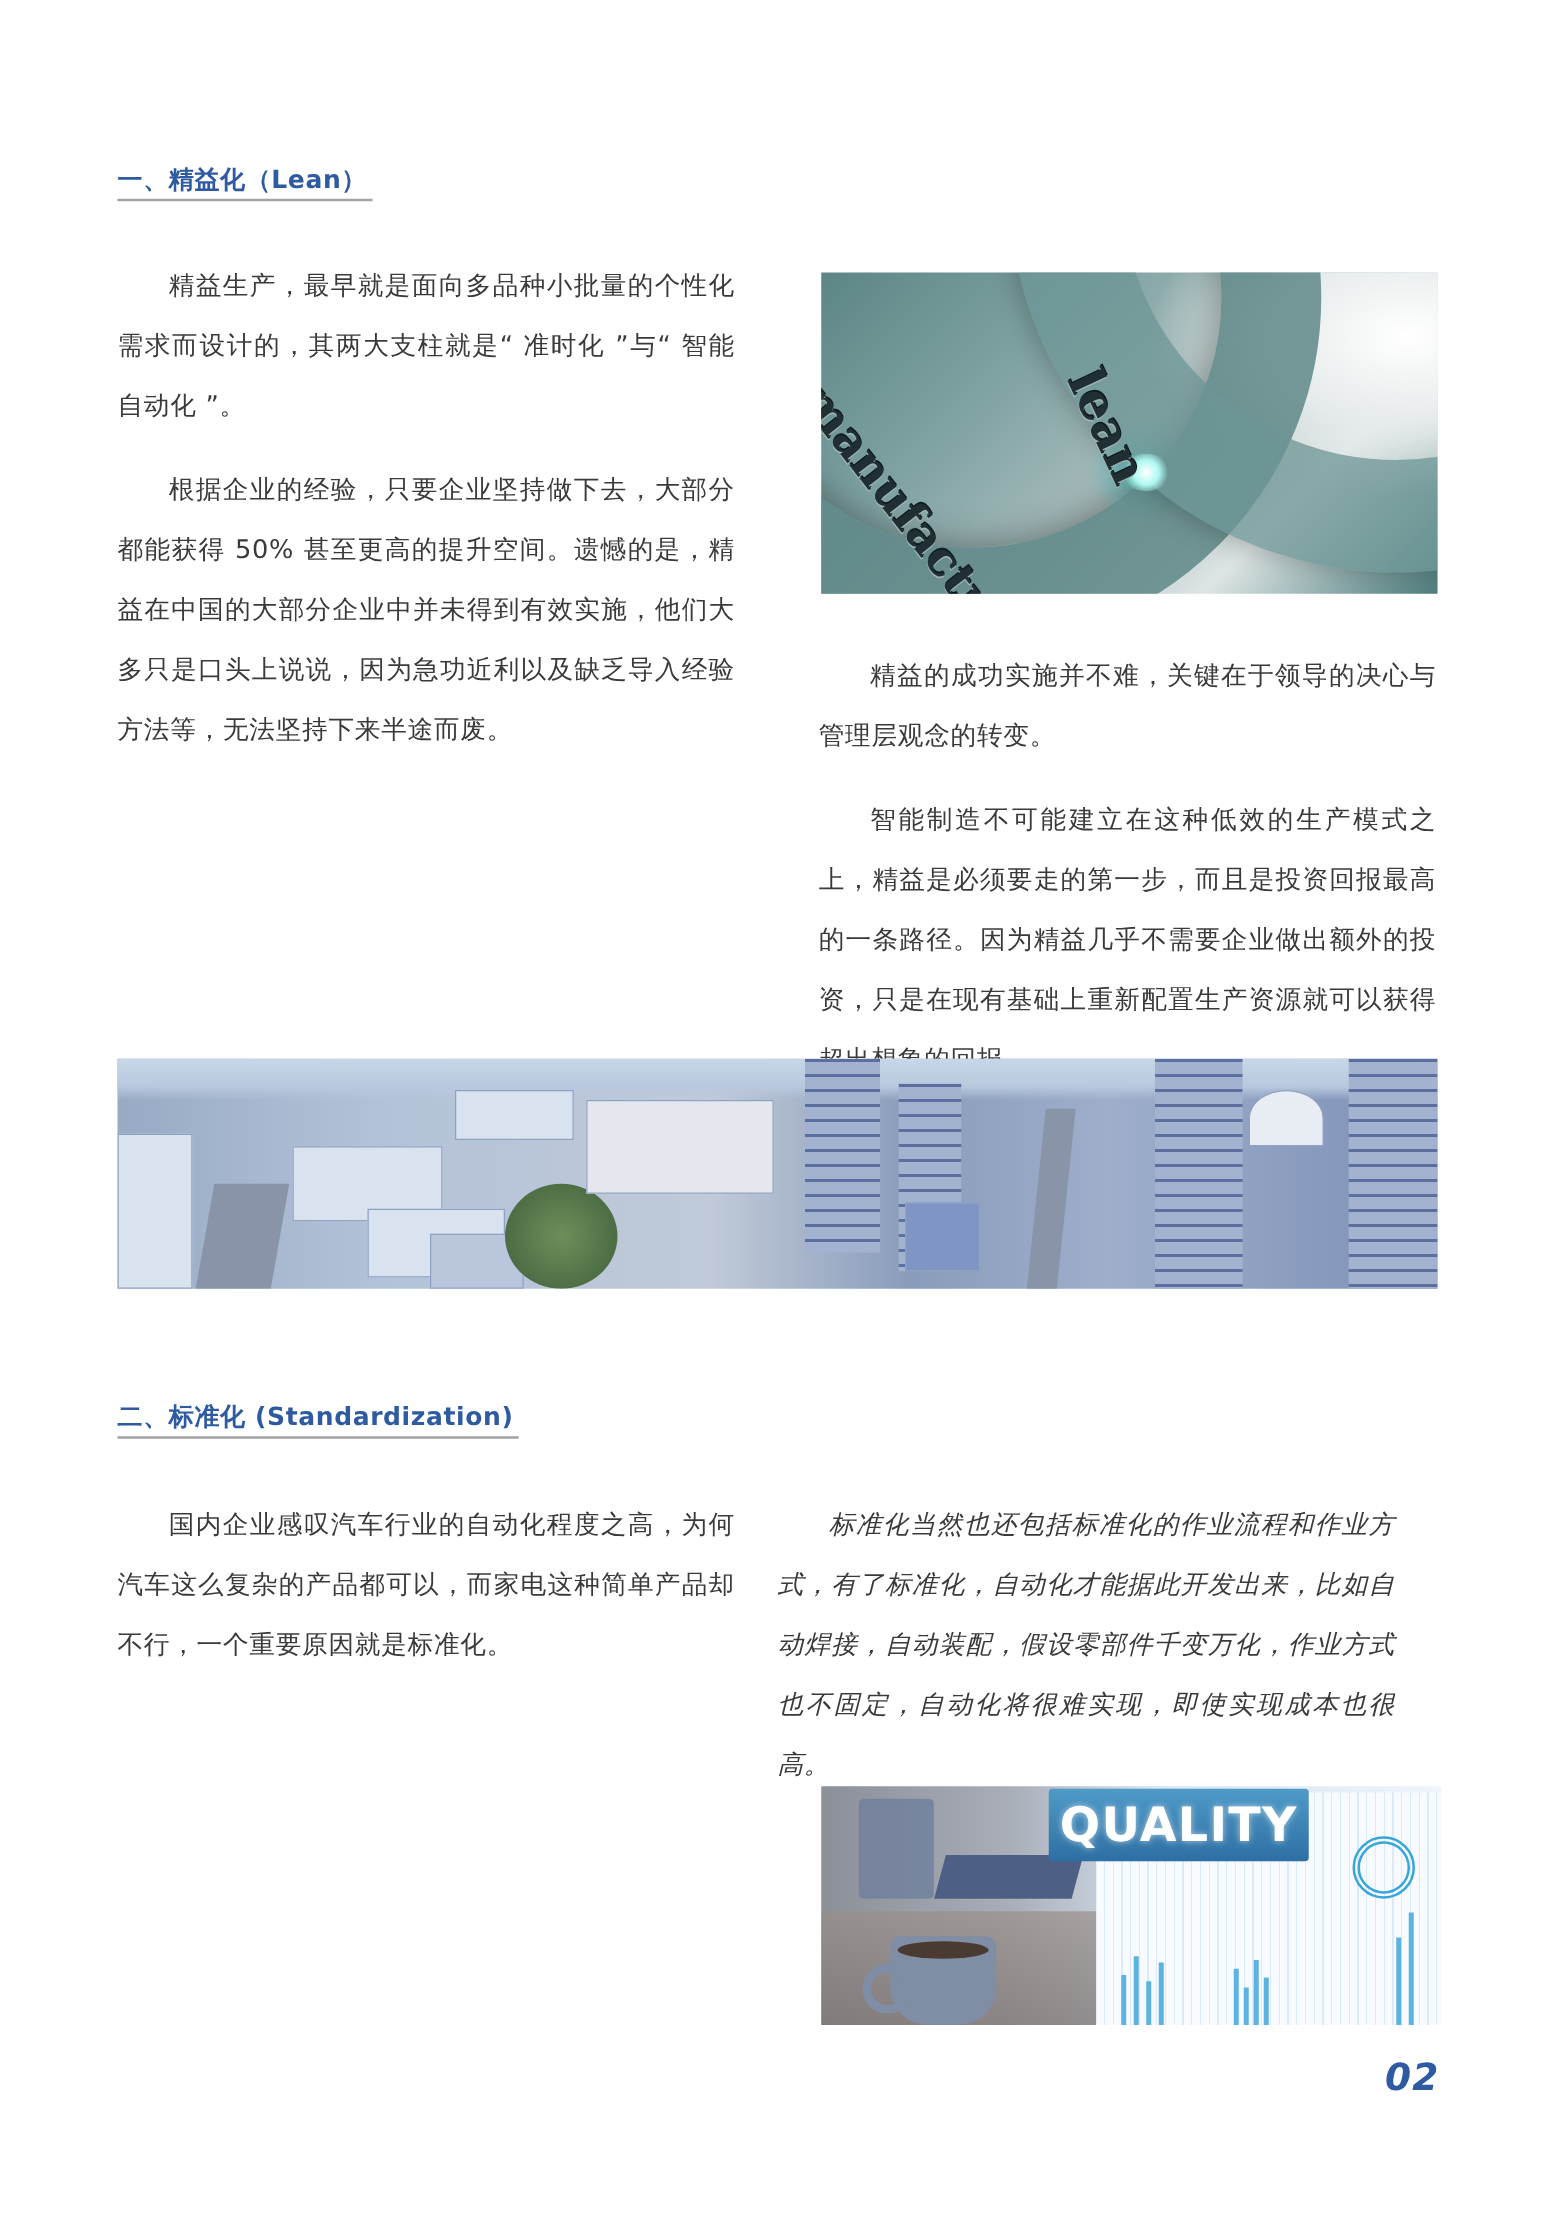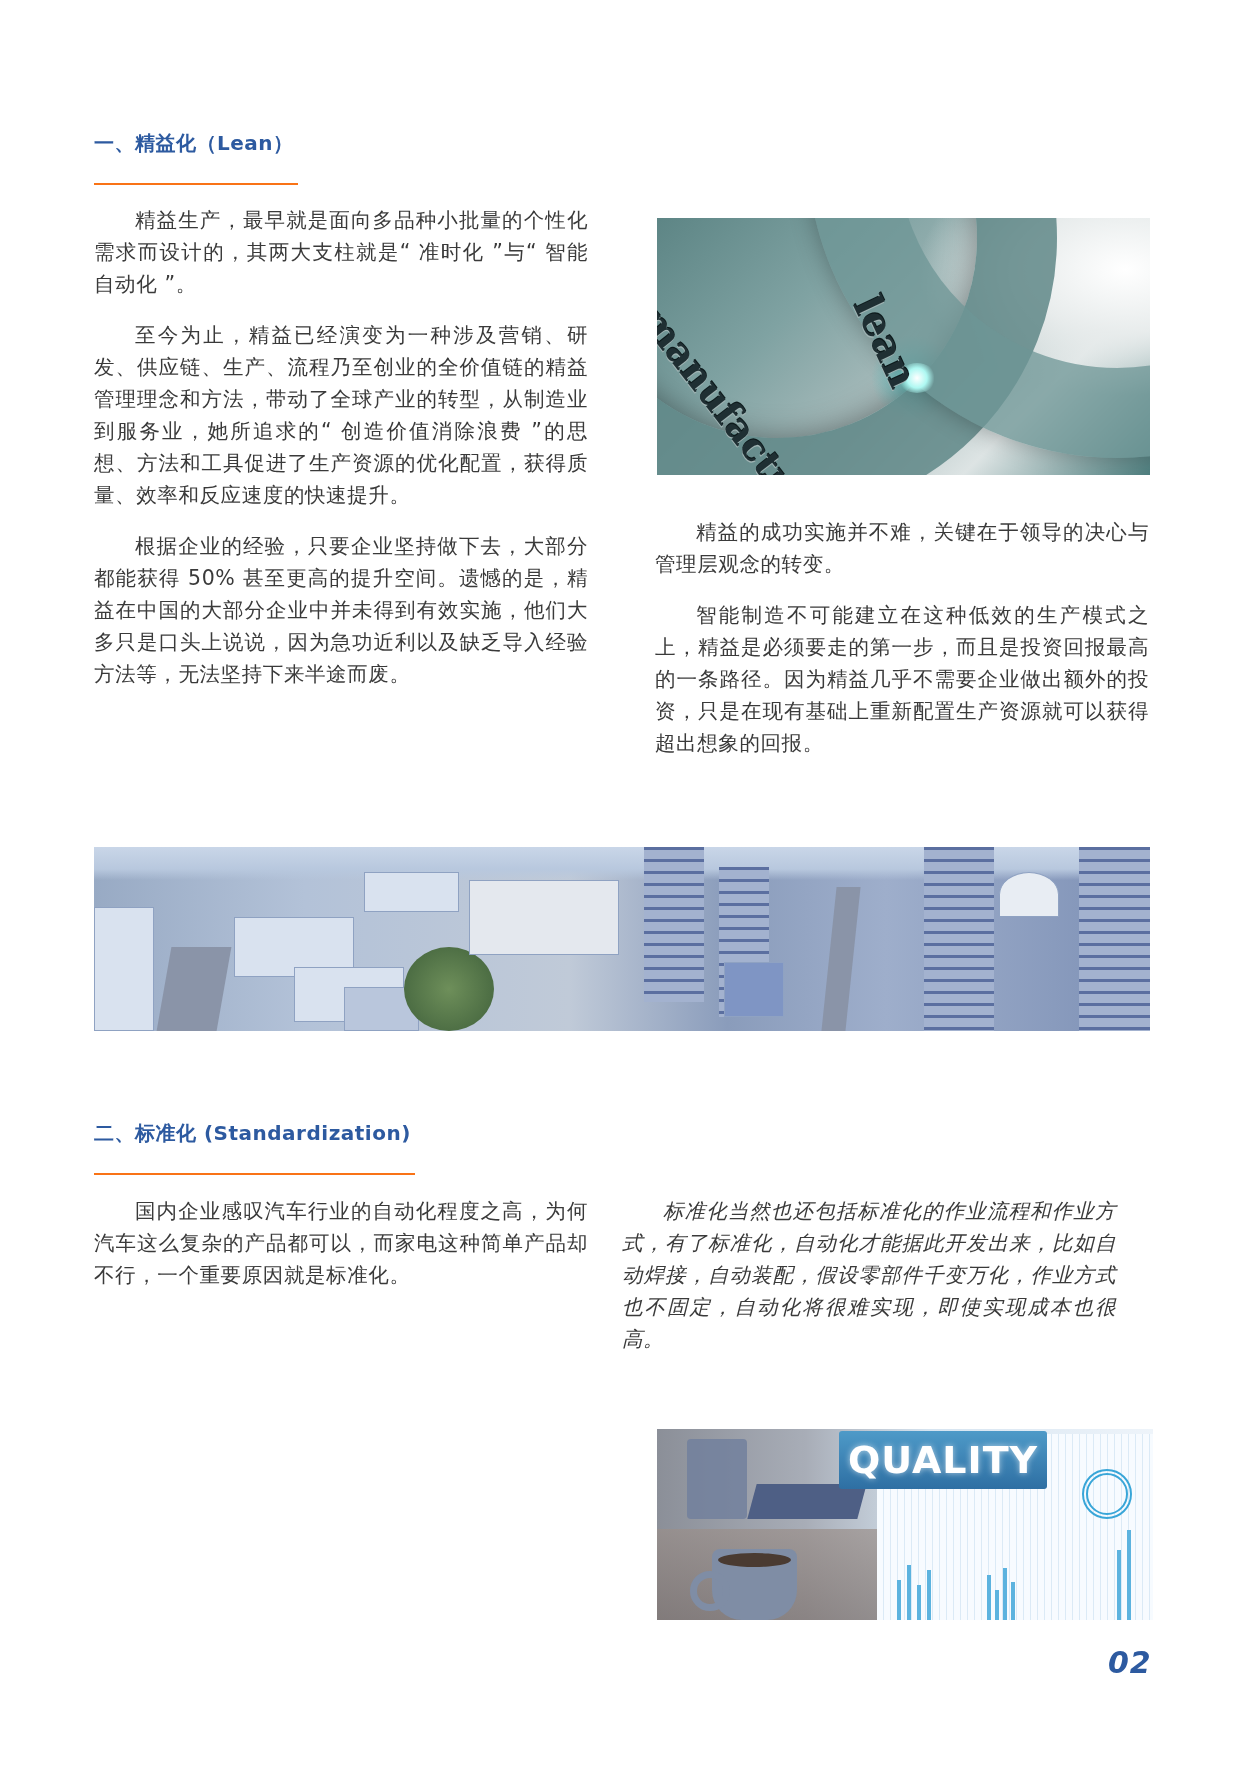--- a/index.html
+++ b/index.html
@@ -5,30 +5,30 @@
     * { box-sizing: border-box; margin: 0; padding: 0; }
     html, body { width: 1240px; height: 1771px; background: #ffffff; }
     body { position: relative; font-family: "DejaVu Sans", "Liberation Sans", sans-serif; color: #333333; overflow: hidden; }
 
     .section-heading {
       position: absolute;
       color: #2d5aa0;
       font-weight: bold;
       font-size: 20px;
       letter-spacing: 0.5px;
-      padding-bottom: 26px;
-      border-bottom: 2px solid #f97316;
+      padding-bottom: 2px;
+      border-bottom: 2px solid #a3a3a3;
       padding-right: 4px;
       white-space: nowrap;
     }
 
     .col { position: absolute; width: 494px; }
     .para {
       font-size: 20.5px;
-      line-height: 32px;
+      line-height: 48px;
       text-indent: 2em;
       text-align: justify;
       letter-spacing: 0.6px;
       color: #3a3a3a;
       margin-bottom: 19px;
     }
 
     .img-frame { position: absolute; overflow: hidden; }
 
     
@@ -100,21 +100,20 @@
       font-size: 30px; font-weight: bold; font-style: italic; color: #2d5aa0; letter-spacing: 1px;
     }
   </style>
 </head>
 <body>
 
 <div class="section-heading" style="left:94px; top:130px;">一、精益化（Lean）</div>
 
 <div class="col" style="left:94px; top:204px;">
   <p class="para">精益生产，最早就是面向多品种小批量的个性化需求而设计的，其两大支柱就是“ 准时化 ”与“ 智能自动化 ”。</p>
-  <p class="para">至今为止，精益已经演变为一种涉及营销、研发、供应链、生产、流程乃至创业的全价值链的精益管理理念和方法，带动了全球产业的转型，从制造业到服务业，她所追求的“ 创造价值消除浪费 ”的思想、方法和工具促进了生产资源的优化配置，获得质量、效率和反应速度的快速提升。</p>
   <p class="para">根据企业的经验，只要企业坚持做下去，大部分都能获得 50% 甚至更高的提升空间。遗憾的是，精益在中国的大部分企业中并未得到有效实施，他们大多只是口头上说说，因为急功近利以及缺乏导入经验方法等，无法坚持下来半途而废。</p>
 </div>
 
 <div class="img-frame lean-img">
   <div class="gear-a"></div>
   <div class="gear-b"></div>
   <div class="glow"></div>
   <div class="word w1">manufacturing</div>
   <div class="word w2">lean</div>
 </div>

